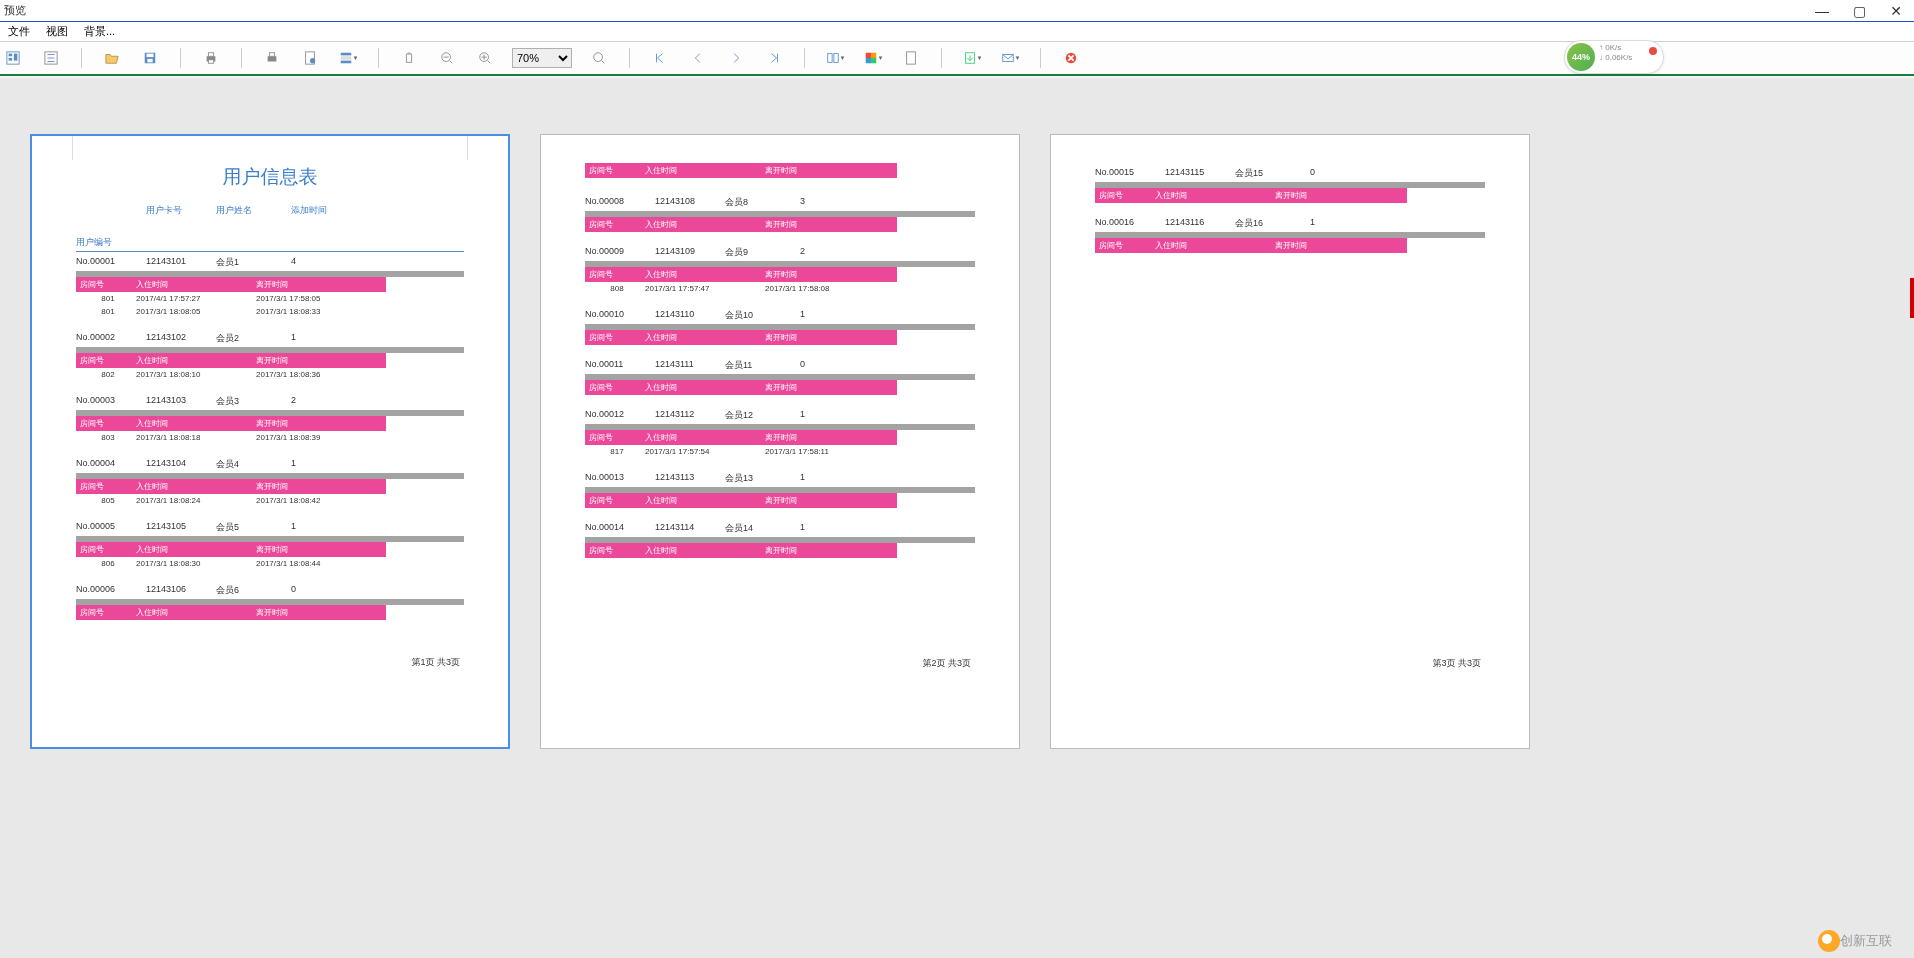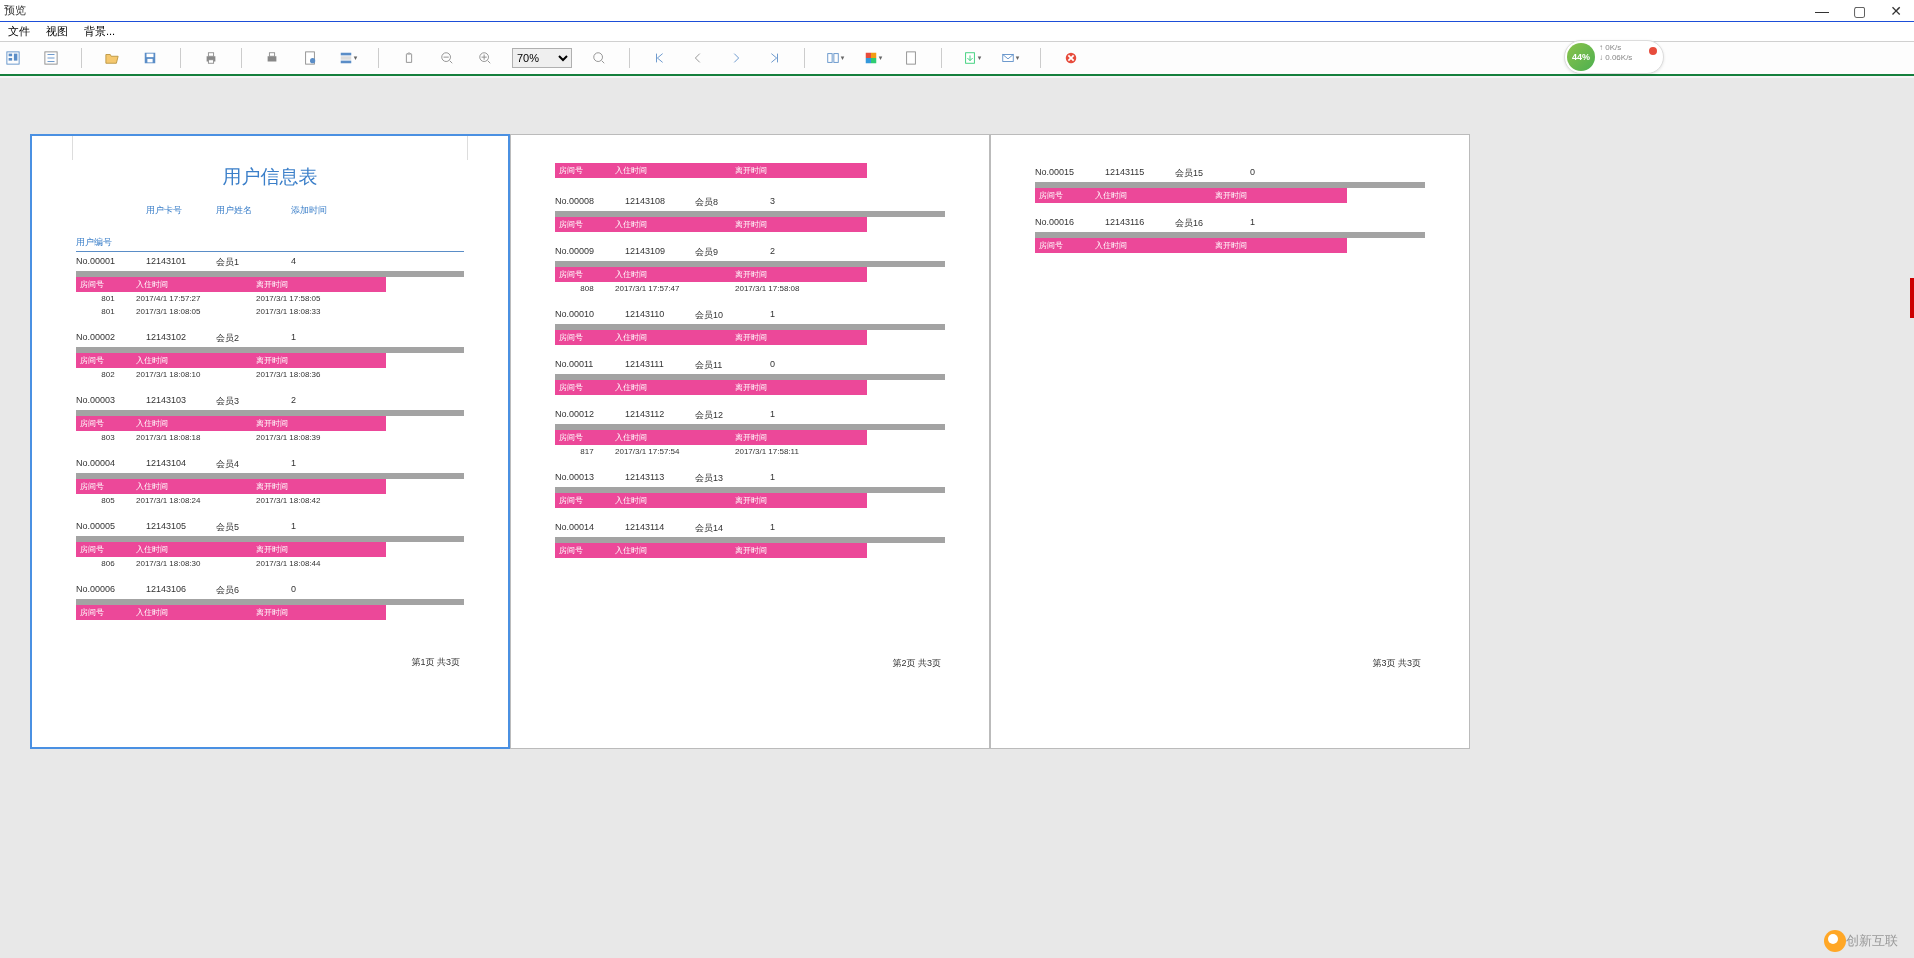--- a/index.html
+++ b/index.html
@@ -22,27 +22,27 @@
 .tsep { width:1px; height:20px; background:#ccc; margin:0 3px; }
 .zoom-select { width:60px; height:20px; font-size:11px; border:1px solid #b0b0b0; }
 
 
 .net-widget { position:absolute; top:40px; right:250px; width:100px; height:34px; background:#fff; border-radius:17px; border:1px solid #ddd; display:flex; align-items:flex-start; padding:2px; gap:4px; box-shadow:0 1px 3px rgba(0,0,0,0.1);}
 .net-circle { width:28px; height:28px; border-radius:50%; background:linear-gradient(135deg,#8bc34a,#4caf50); display:flex; align-items:center; justify-content:center; color:#fff; font-size:9px; font-weight:bold;}
 .net-lines { font-size:8px; color:#888; line-height:10px;}
 .net-dot { width:12px; height:12px; border-radius:50%; background:#e74c3c; position:absolute; right:4px; top:4px; border:2px solid #fff;}
 
 
-.watermark { position:absolute; bottom:6px; right:16px; font-size:13px; color:#999; display:flex; align-items:center; }
+.watermark { position:absolute; bottom:6px; right:22px; font-size:13px; color:#999; display:flex; align-items:center; }
 .watermark .logo-c { width:22px; height:22px; border-radius:50%; background:#ffa726; position:relative;}
 .watermark .logo-c::before { content:""; position:absolute; width:10px; height:10px; background:#fff; border-radius:50%; top:4px; left:4px;}
 
 
 .workspace { position:absolute; top:78px; left:0; right:0; bottom:0; background:#e8e8e8; overflow:hidden; }
-.pages-row { display:flex; padding:56px 30px; }
+.pages-row { display:flex; gap:30px; padding:56px 30px; }
 .page { width:480px; height:615px; background:#fff; border:1px solid #bbb; position:relative; padding:28px 44px 40px; font-size:9px; color:#333;}
 .page.active { border:2px solid #4a90e2; }
 
 
 .report-title { text-align:center; color:#3b7fc9; font-size:19px; font-weight:normal; }
 .main-header-row { display:flex; color:#3b7fc9; font-size:9px; margin-top:12px; padding:2px 0; border-bottom:1.5px solid #5a8dc7;}
 .main-header-row span:nth-child(1){width:70px;margin-top:32px;}
 .main-header-row span:nth-child(2){width:70px;}
 .main-header-row span:nth-child(3){width:75px;}
 .main-header-row span:nth-child(4){width:70px;}

